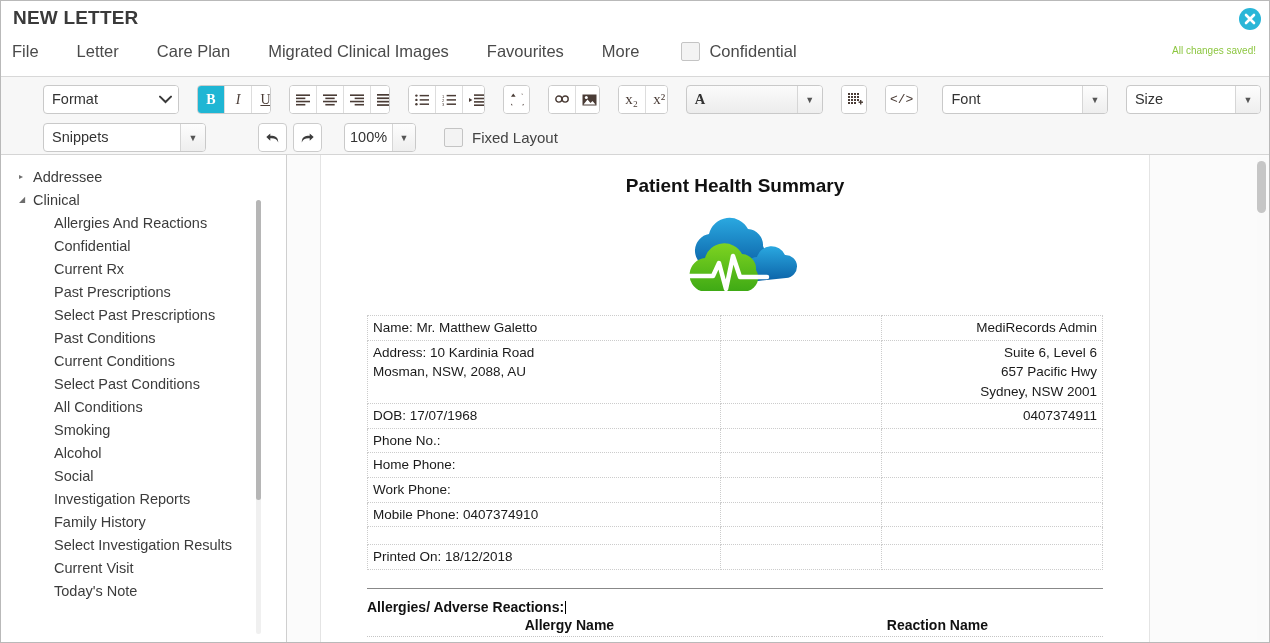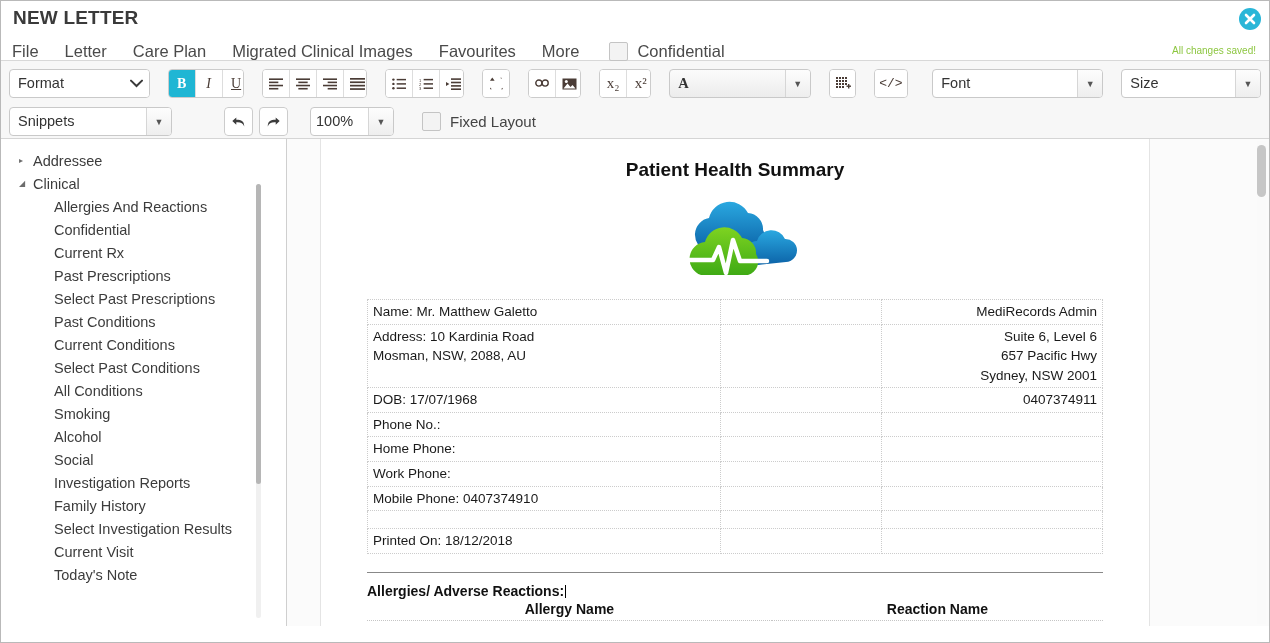--- a/index.html
+++ b/index.html
@@ -13,21 +13,21 @@
     position: relative;
     width: 1270px; height: 643px;
     background: #fff;
     border: 1px solid #b9b9b9;
     overflow: hidden;
   }
 
   
   .hdr {
     position: relative;
-    height: 60px;
+    height: 76px;
     background: #ffffff;
     border-bottom: 1px solid #d8d8d8;
   }
   .hdr-title {
     position: absolute;
     left: 12px; top: 6px;
     font-size: 19px;
     font-weight: bold;
     letter-spacing: 0.2px;
     color: #3a3a3a;
@@ -36,21 +36,21 @@
     position: absolute;
     right: 7px; top: 6px;
     width: 24px; height: 24px;
     cursor: pointer;
   }
   .menubar {
     position: absolute;
     left: 11px; top: 41px;
     display: flex;
     align-items: center;
-    gap: 0;
+    gap: 12px;
   }
   .menu-item {
     font-size: 16.5px;
     color: #4a4a4a;
     padding: 0 16px 0 0;
     margin-right: 10px;
     cursor: pointer;
     white-space: nowrap;
   }
   .conf-wrap {
@@ -81,20 +81,21 @@
     border-bottom: 1px solid #d5d5d5;
     padding: 6px 8px 6px 8px;
     height: 78px;
   }
   .tb-row {
     display: flex;
     align-items: center;
     height: 33px;
     margin-bottom: 5px;
     gap: 18px;
+    margin-left: 34px;
   }
   .grp {
     display: flex;
     align-items: stretch;
     border: 1px solid #ccc;
     border-radius: 4px;
     background: #fff;
     overflow: hidden;
     height: 29px;
   }
@@ -540,21 +541,21 @@
               <path d="M6 2 L1.5 6 L6 10 L6 7.4 C11 7 13.5 8.6 15 12 C15 6.2 12 4.4 6 4.4 Z" fill="#3c3c3c"></path>
             </svg>
         </div>
         <div class="btn" style="border:1px solid #ccc;border-radius:4px;width:29px;">
           <svg width="17" height="14" viewBox="0 0 17 14">
               <path d="M11 2 L15.5 6 L11 10 L11 7.4 C6 7 3.5 8.6 2 12 C2 6.2 5 4.4 11 4.4 Z" fill="#3c3c3c"></path>
             </svg>
         </div>
       </div>
 
-      <div class="sel" style="width:84px;margin-left:4px;">
+      <div class="sel" style="width:72px;margin-left:4px;">
         <span class="sel-txt" style="padding:0 5px;">100%</span>
         <span class="sel-arrow">▼</span>
       </div>
 
       <div class="fixed-wrap">
         <span class="chk"></span>
         <span class="fixed-label">Fixed Layout</span>
       </div>
     </div>
   </div>

